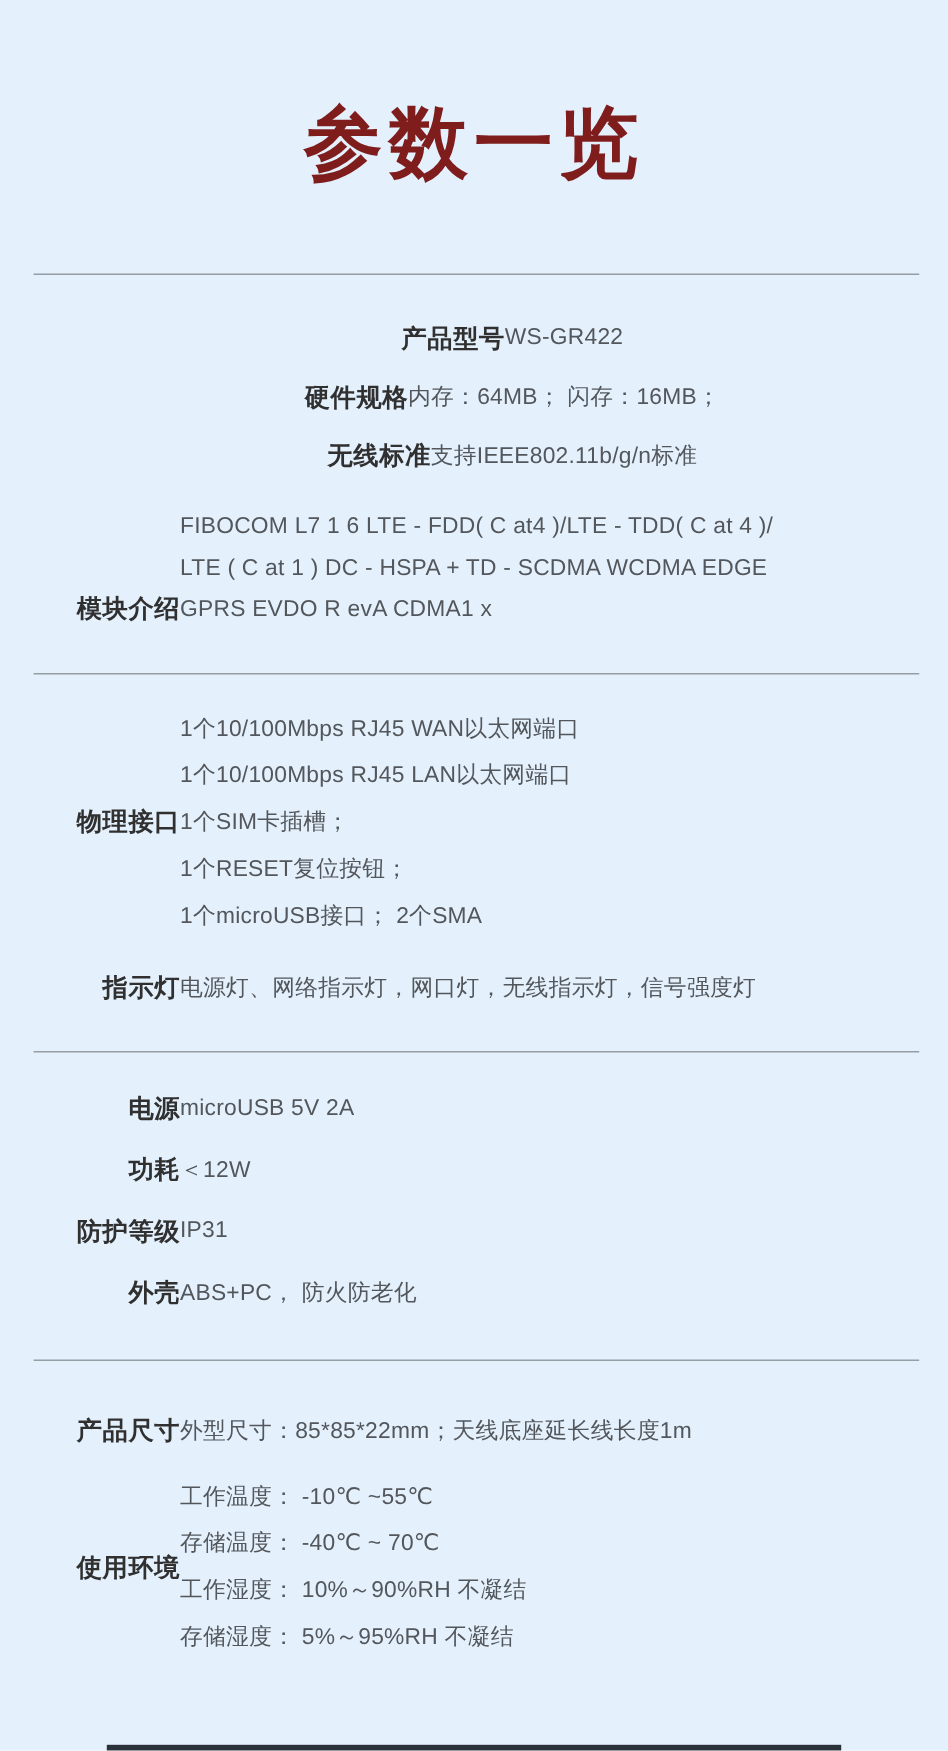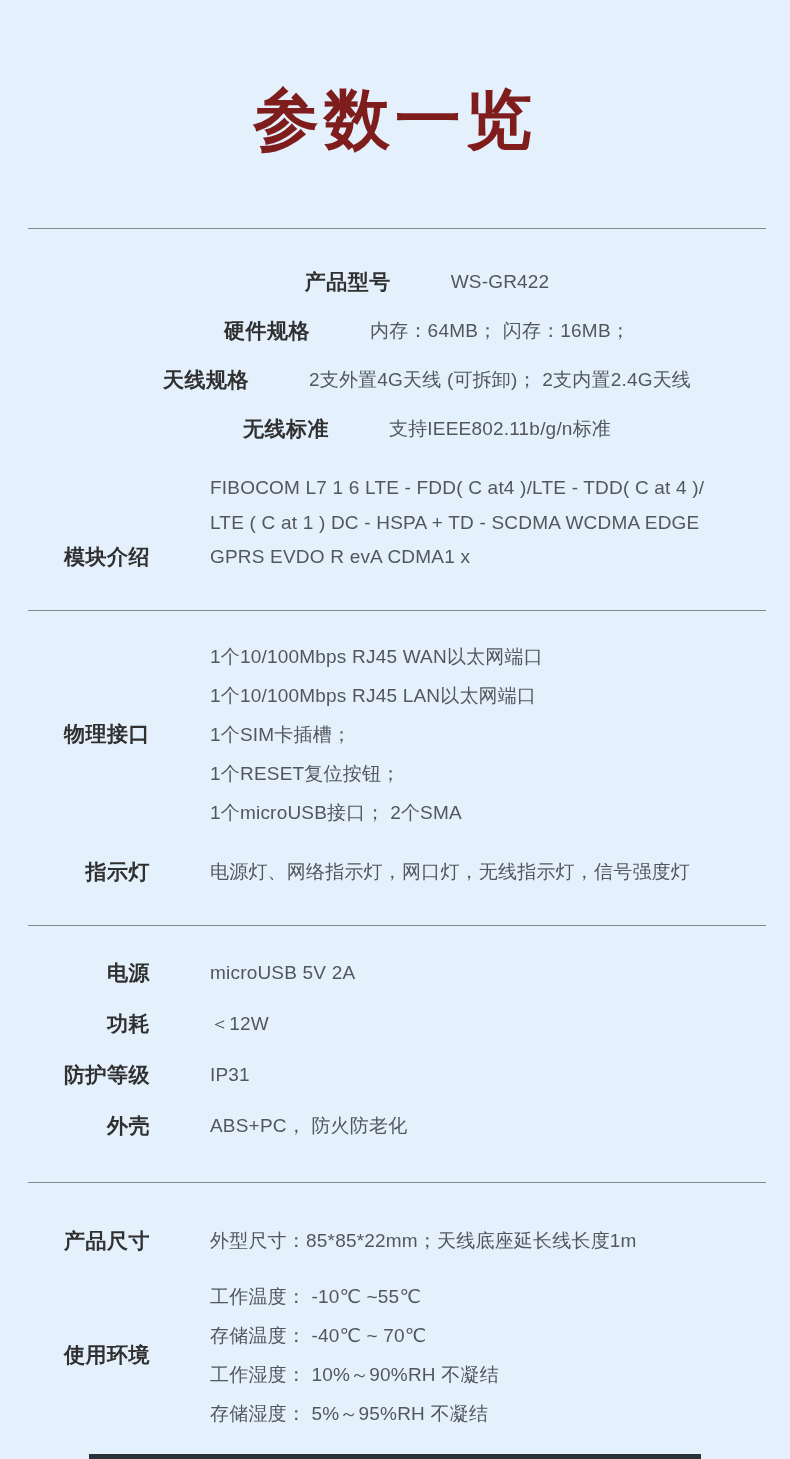--- a/index.html
+++ b/index.html
@@ -43,21 +43,20 @@
   .spec-label {
     flex:0 0 150px;
     width:150px;
     text-align:right;
     font-size:21px;
     font-weight:700;
     letter-spacing:0.5px;
     color:#303030;
   }
   .spec-value {
-    margin-left:60px;
     font-size:19px;
     color:#53575c;
     letter-spacing:0.2px;
   }
   .lh-module .line { line-height:34.5px; }
   .lh-block .line { line-height:39px; }
   .row-top .spec-label { line-height:34.5px; }
   .row-module { margin-top:18px; }
   .row-indicator { margin-top:16px; }
   .row-env { margin-top:12px; }
@@ -78,24 +77,20 @@
   <div class="divider divider-1"></div>
 
   <div class="section sec-1">
     <div class="row row-h49">
       <div class="spec-label">产品型号</div>
       <div class="spec-value">WS-GR422</div>
     </div>
     <div class="row row-h49">
       <div class="spec-label">硬件规格</div>
       <div class="spec-value">内存：64MB； 闪存：16MB；</div>
-    </div>
-    <div class="row row-h49">
-      <div class="spec-label">天线规格</div>
-      <div class="spec-value">2支外置4G天线 (可拆卸)； 2支内置2.4G天线</div>
     </div>
     <div class="row row-h49">
       <div class="spec-label">无线标准</div>
       <div class="spec-value">支持IEEE802.11b/g/n标准</div>
     </div>
     <div class="row row-top row-module">
       <div class="spec-label">模块介绍</div>
       <div class="spec-value lh-module">
         <div class="line">FIBOCOM L7 1 6 LTE - FDD( C at4 )/LTE - TDD( C at 4 )/</div>
         <div class="line">LTE ( C at 1 ) DC - HSPA + TD - SCDMA WCDMA EDGE</div>

